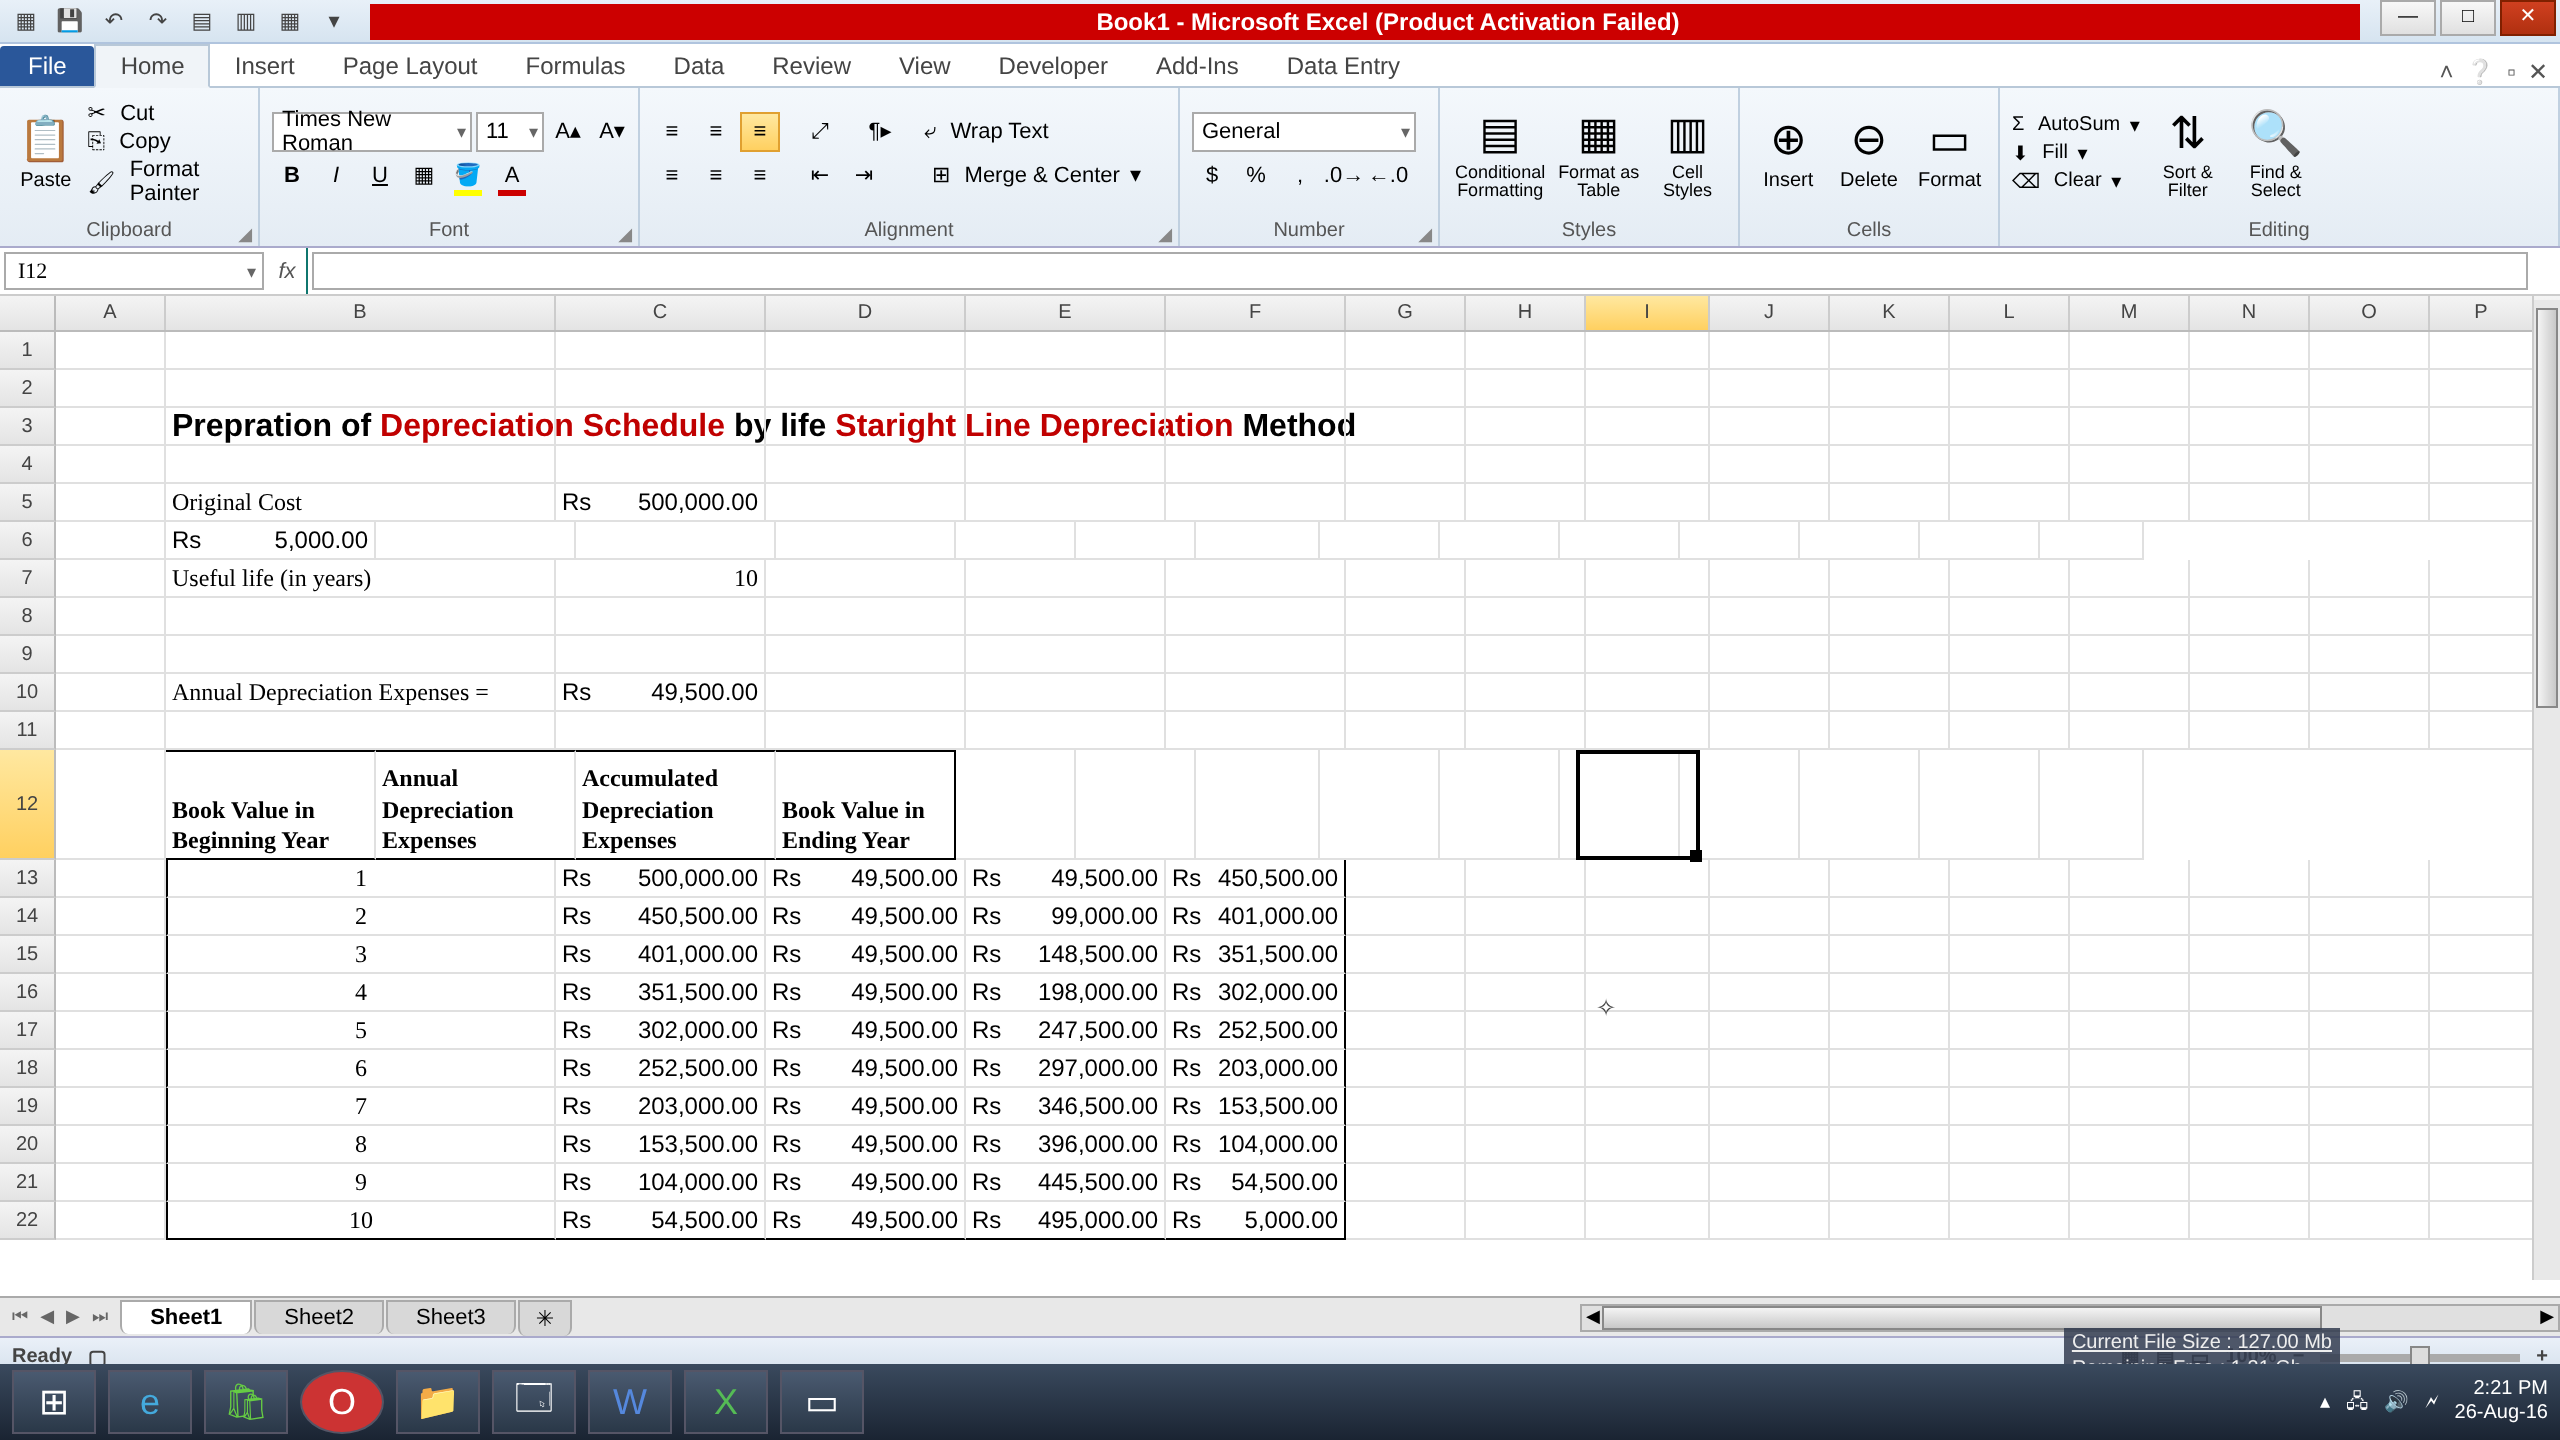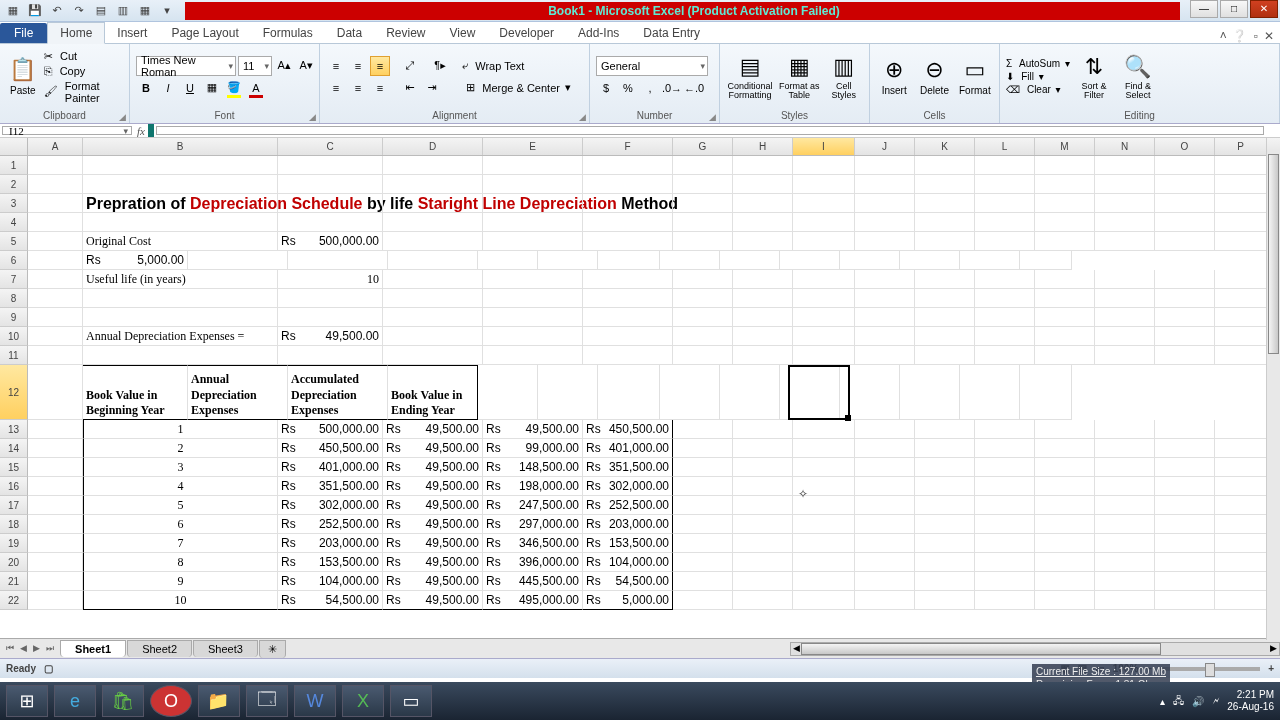--- a/index.html
+++ b/index.html
@@ -2,21 +2,21 @@
 <html><head>
 <meta charset="utf-8">
 <style>
 * { box-sizing: border-box; margin: 0; padding: 0; font-family: "Segoe UI", Tahoma, sans-serif; }
 body { width: 1280px; height: 720px; overflow: hidden; background: #fff; font-size: 11px; }
 
 
 .titlebar { height: 22px; background: linear-gradient(#e8f0f8, #d6e4f0); display: flex; align-items: center; padding: 0 4px; border-bottom: 1px solid #b0c4de; position: relative; }
 .qat { display: flex; gap: 4px; align-items: center; }
 .qat-btn { width: 18px; height: 18px; display: flex; align-items: center; justify-content: center; font-size: 11px; color: #444; cursor: pointer; }
-.title-red { position: absolute; left: 185px; right: 100px; top: 2px; height: 18px; background: #c00; color: #5eead4; font-weight: bold; font-size: 12px; display: flex; align-items: center; justify-content: center; padding-left: 23px; }
+.title-red { position: absolute; left: 185px; right: 100px; top: 2px; height: 18px; background: #c00; color: #ffffff; font-weight: bold; font-size: 12px; display: flex; align-items: center; justify-content: center; padding-left: 23px; }
 .win-controls { position: absolute; right: 2px; top: 0; display: flex; }
 .win-btn { width: 28px; height: 18px; background: linear-gradient(#f8f8f8, #e0e0e0); border: 1px solid #aaa; margin-left: 2px; text-align: center; font-size: 10px; line-height: 16px; cursor: pointer; }
 .win-btn.close { background: linear-gradient(#d04020, #b03010); color: #fff; border-color: #802000; }
 
 
 .ribbon-tabs { height: 22px; background: #fff; display: flex; align-items: flex-end; padding-left: 0; border-bottom: 1px solid #b8c8d8; }
 .file-tab { background: #2a579a; color: #fff; padding: 3px 14px; font-size: 12px; border-radius: 2px 2px 0 0; cursor: pointer; }
 .tab { padding: 3px 12px; font-size: 12px; color: #444; cursor: pointer; }
 .tab.active { background: #f0f4f8; border: 1px solid #b8c8d8; border-bottom: 1px solid #f0f4f8; margin-bottom: -1px; }
 .help-icons { margin-left: auto; display: flex; gap: 6px; padding-right: 6px; align-items: center; }
@@ -31,24 +31,24 @@
 .big-btn { display: flex; flex-direction: column; align-items: center; justify-content: center; width: 40px; height: 60px; cursor: pointer; font-size: 10px; text-align: center; }
 .big-btn .ico { font-size: 22px; margin-bottom: 2px; }
 .mini-btn { width: 20px; height: 20px; border: 1px solid transparent; display: inline-flex; align-items: center; justify-content: center; font-size: 11px; cursor: pointer; }
 .mini-btn.active { background: linear-gradient(#ffe8a0, #ffd060); border: 1px solid #e0a030; }
 .stack { display: flex; flex-direction: column; gap: 2px; }
 .hrow { display: flex; gap: 2px; align-items: center; }
 .combo { height: 20px; border: 1px solid #aaa; background: #fff; font-size: 11px; padding: 0 14px 0 4px; position: relative; display: inline-flex; align-items: center; cursor: pointer; }
 .combo::after { content: "▾"; position: absolute; right: 2px; font-size: 9px; color: #666; }
 
 
-.formula-row { height: 14px; display: flex; align-items: stretch; border-bottom: 1px solid #ccc; }
+.formula-row { height: 24px; display: flex; align-items: stretch; border-bottom: 1px solid #ccc; }
 .name-box { width: 130px; border: 1px solid #aaa; margin: 2px; background: #fff; display: flex; align-items: center; padding-left: 6px; position: relative; font-size: 11px; font-family: "Times New Roman", serif; }
 .name-box::after { content: "▾"; position: absolute; right: 3px; font-size: 9px; color: #666; }
-.fx-label { width: 20px; display: flex; align-items: center; justify-content: center; font-style: italic; color: #555; border-right: 6px solid #0f766e; font-family: Liberation Serif, serif; }
+.fx-label { width: 20px; display: flex; align-items: center; justify-content: center; font-style: italic; color: #555; border-right: 1px solid #0f766e; }
 .formula-input { flex: 1; border: 1px solid #aaa; margin: 2px 16px 2px 2px; background: #fff; }
 
 
 .grid-wrap { position: relative; height: 500px; }
 .colheads { display: flex; height: 18px; background: linear-gradient(#f4f4f4, #e4e4e4); border-bottom: 1px solid #bbb; }
 .corner { width: 28px; border-right: 1px solid #bbb; background: linear-gradient(#f4f4f4, #e4e4e4); }
 .ch { border-right: 1px solid #ccc; text-align: center; font-size: 10px; line-height: 18px; color: #444; cursor: pointer; }
 .ch.sel { background: linear-gradient(#ffe8a0, #ffd060); }
 .rows { position: relative; }
 .row { display: flex; height: 19px; }

